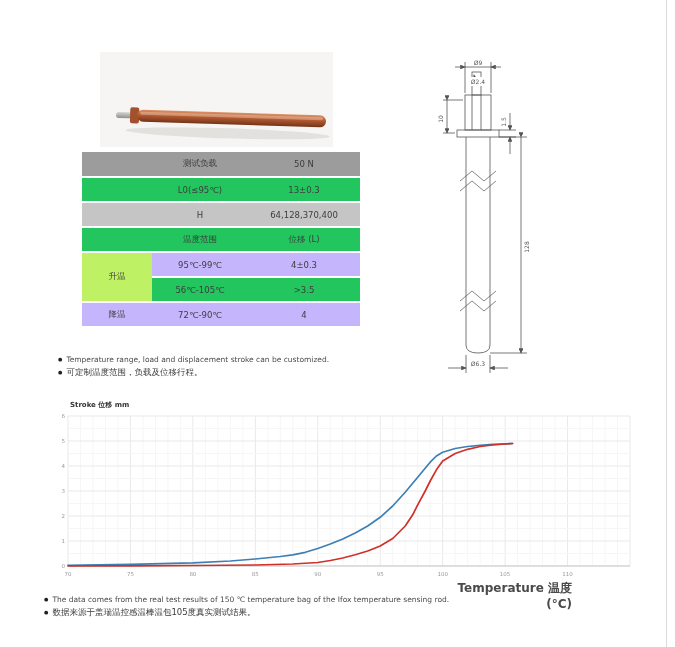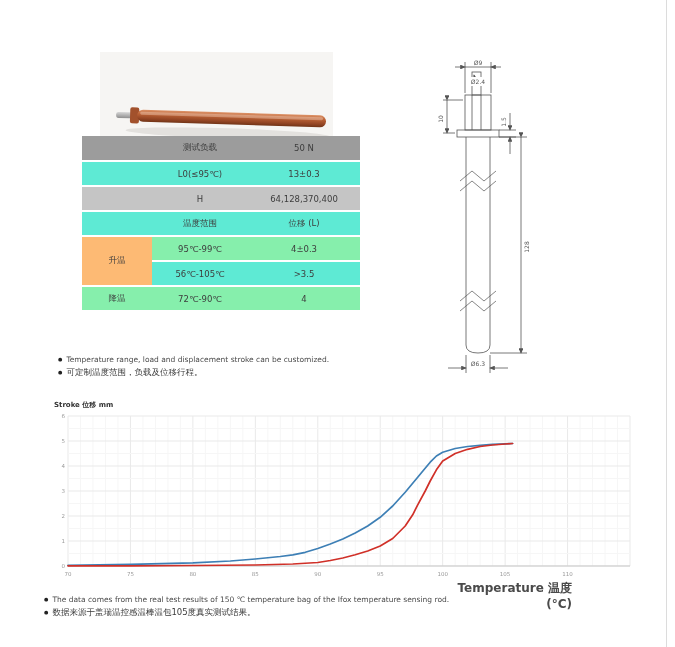--- a/index.html
+++ b/index.html
@@ -8,39 +8,39 @@
   .right-border { position:absolute; right:8px; top:0; width:1px; height:647px; background:#dcdcdc; }
 
   
   .photo { position:absolute; left:100px; top:52px; width:233px; height:95px; background:#f6f5f3; }
 
   
   .drawing { position:absolute; left:430px; top:35px; }
   .drawing text { font-size:6px; fill:#555; font-family:"DejaVu Sans", sans-serif; }
 
   
-  .spec-table { position:absolute; left:82px; top:136px; width:278px; border-collapse:collapse; }
+  .spec-table { position:absolute; left:82px; top:152px; width:278px; border-collapse:collapse; }
   .spec-table td { height:25px; border-bottom:2px solid #ffffff; font-size:8.5px; color:#3d3d3d;
                    text-align:center; vertical-align:middle; padding:0 2px; }
   .spec-table .c1 { width:70px; }
   .spec-table .c2 { width:96px; }
   .spec-table .c3 { width:112px; }
   .bg-dark  { background:#9c9c9c; }
   .bg-mid   { background:#c5c5c5; }
-  .bg-cell  { background:#fdba74; }
-  .bg-light { background:#86efac; }
-  .bg-white { background:#5eead4; }
+  .bg-cell  { background:#bef264; }
+  .bg-light { background:#c4b5fd; }
+  .bg-white { background:#22c55e; }
   .txt-white { color:#f8f8f8; }
 
   .note-list { position:absolute; font-size:7.5px; color:#4a4a4a; line-height:12px; }
   .note-list .bullet { font-size:5px; vertical-align:1px; margin-right:4px; color:#222; }
   .note-cn { font-size:8.5px; color:#3a3a3a; }
 
   
-  .chart-title { position:absolute; left:54px; top:400px; font-size:7px; font-weight:bold; color:#333; }
+  .chart-title { position:absolute; left:70px; top:400px; font-size:7px; font-weight:bold; color:#333; }
   .chart-svg { position:absolute; left:60px; top:410px; }
   .chart-svg text.tick { font-size:5.5px; fill:#9a9a9a; font-family:"DejaVu Sans", sans-serif; }
   .x-axis-label { position:absolute; left:440px; top:580px; width:132px; text-align:right;
                   font-size:12px; font-weight:bold; color:#4a4a4a; }
 </style>
 </head>
 <body>
 
 <div class="page">
   <div class="right-border"></div>

